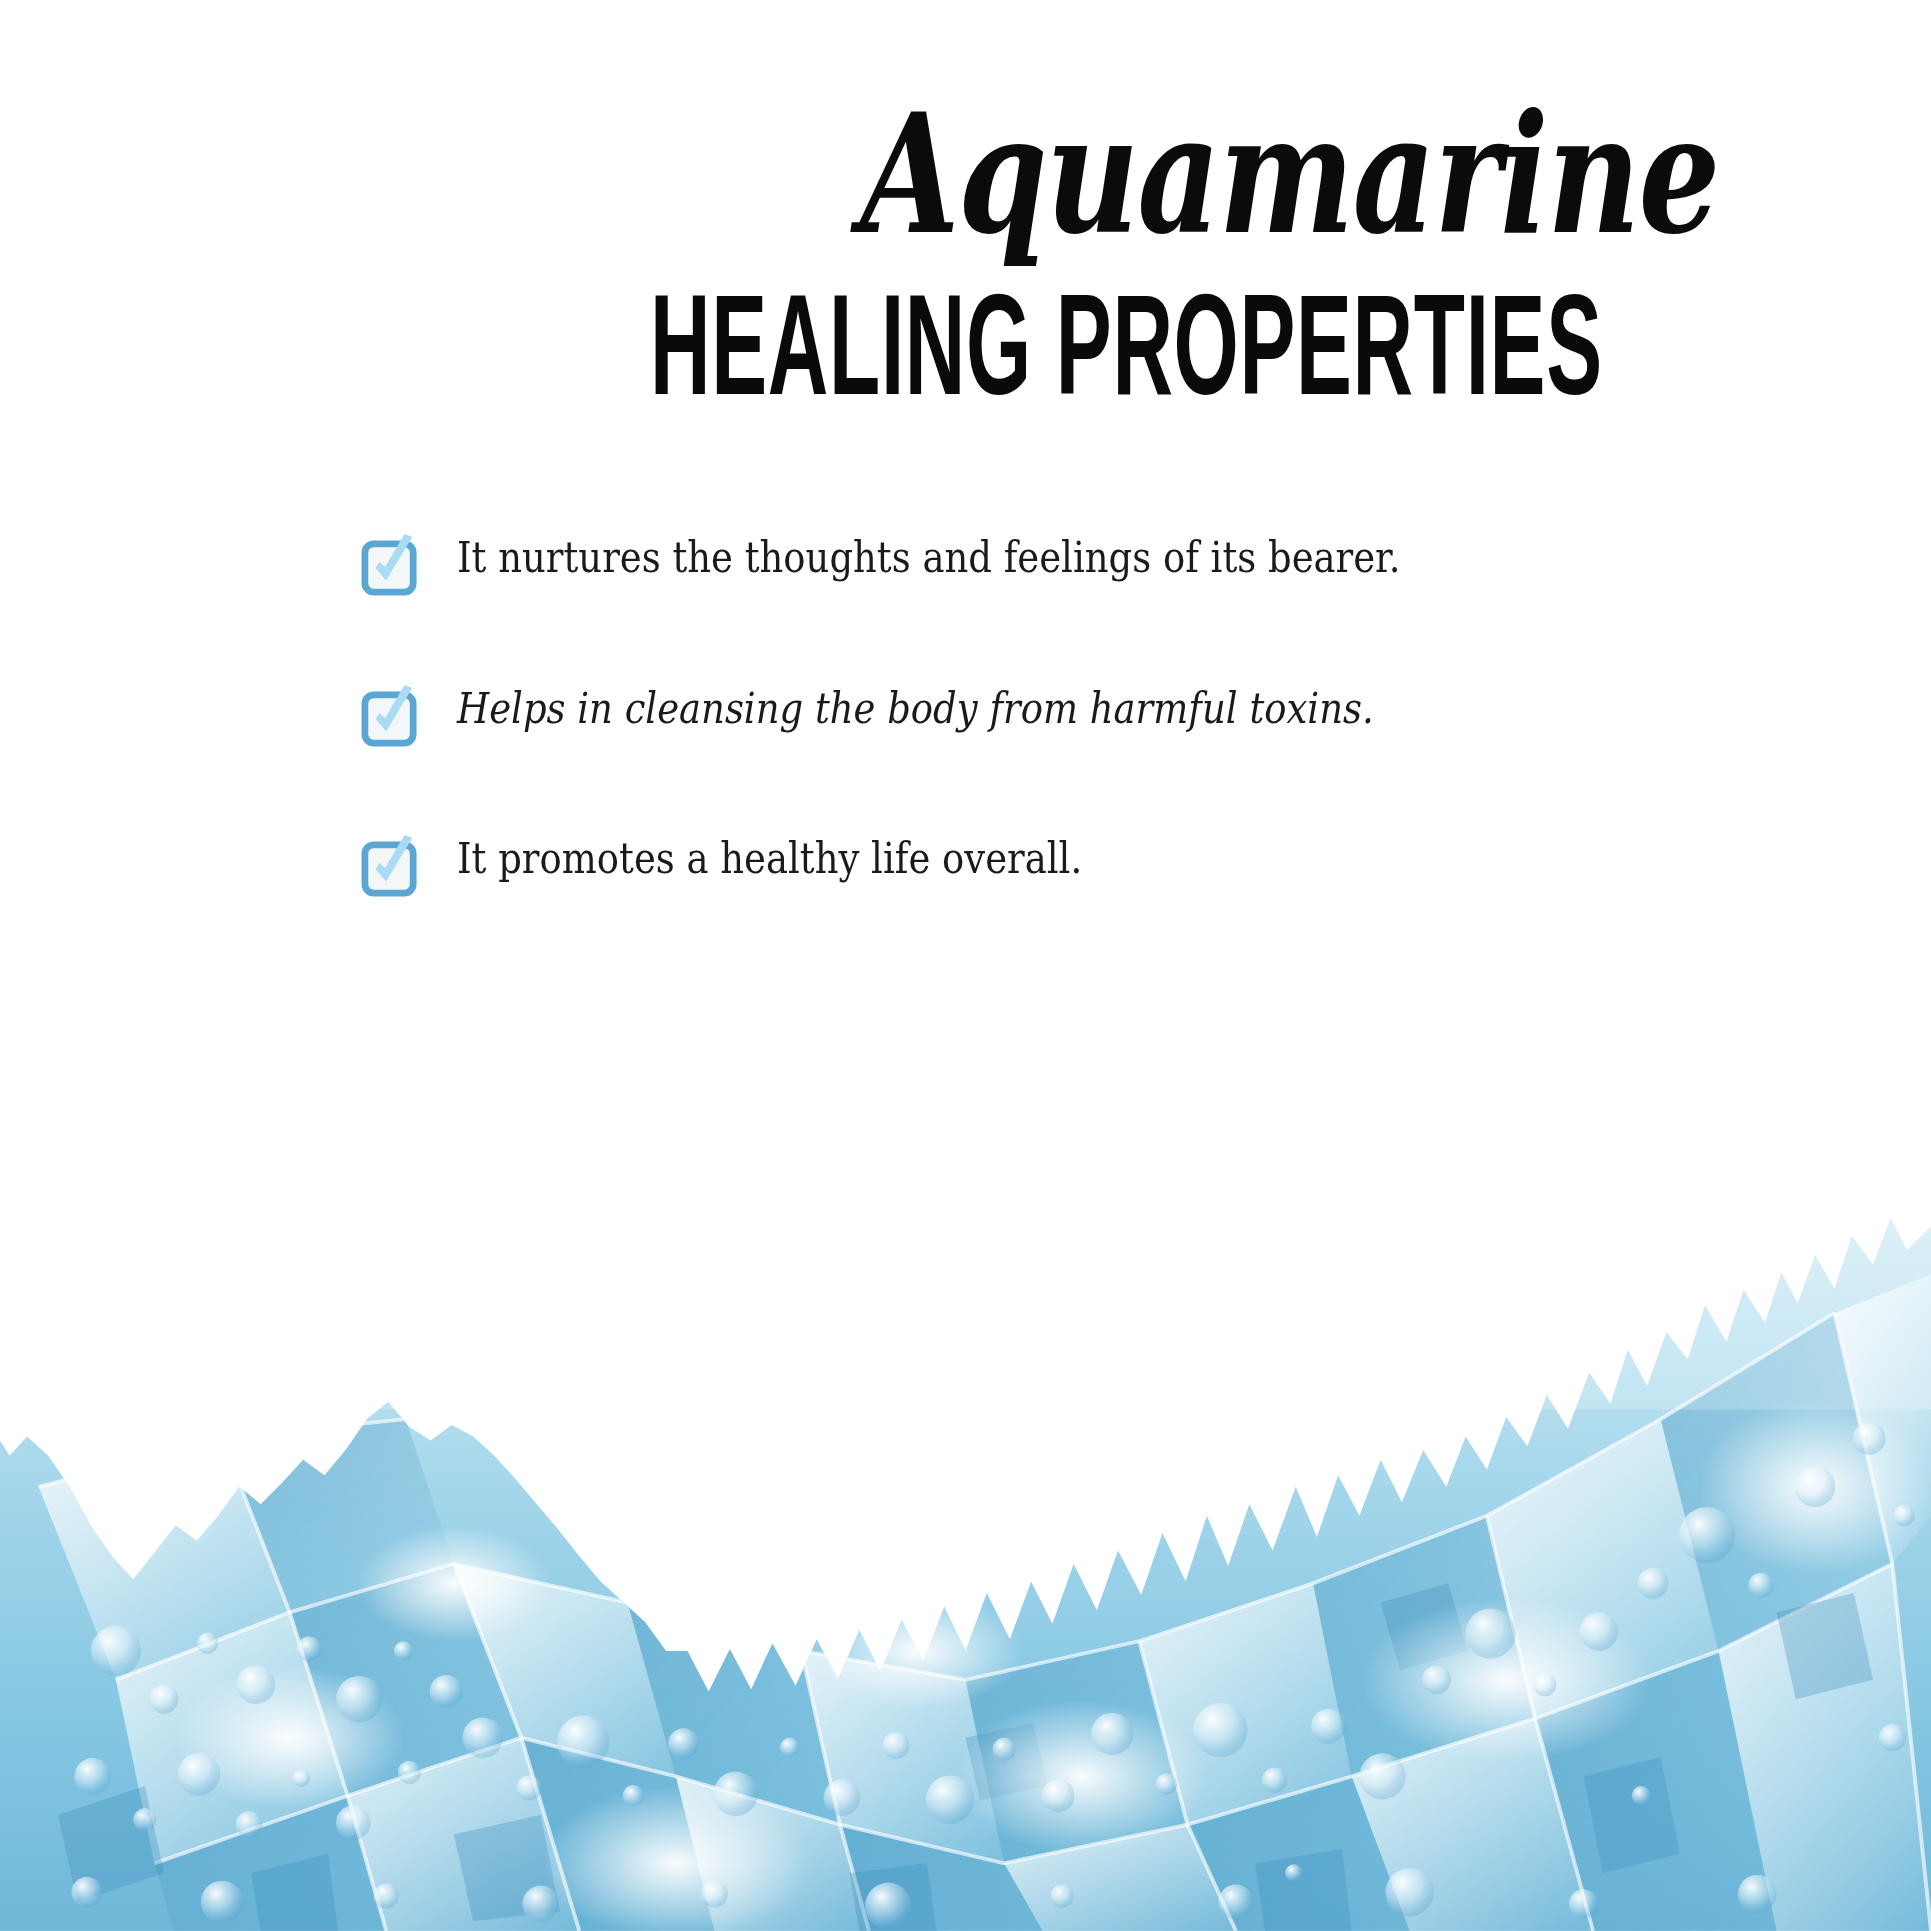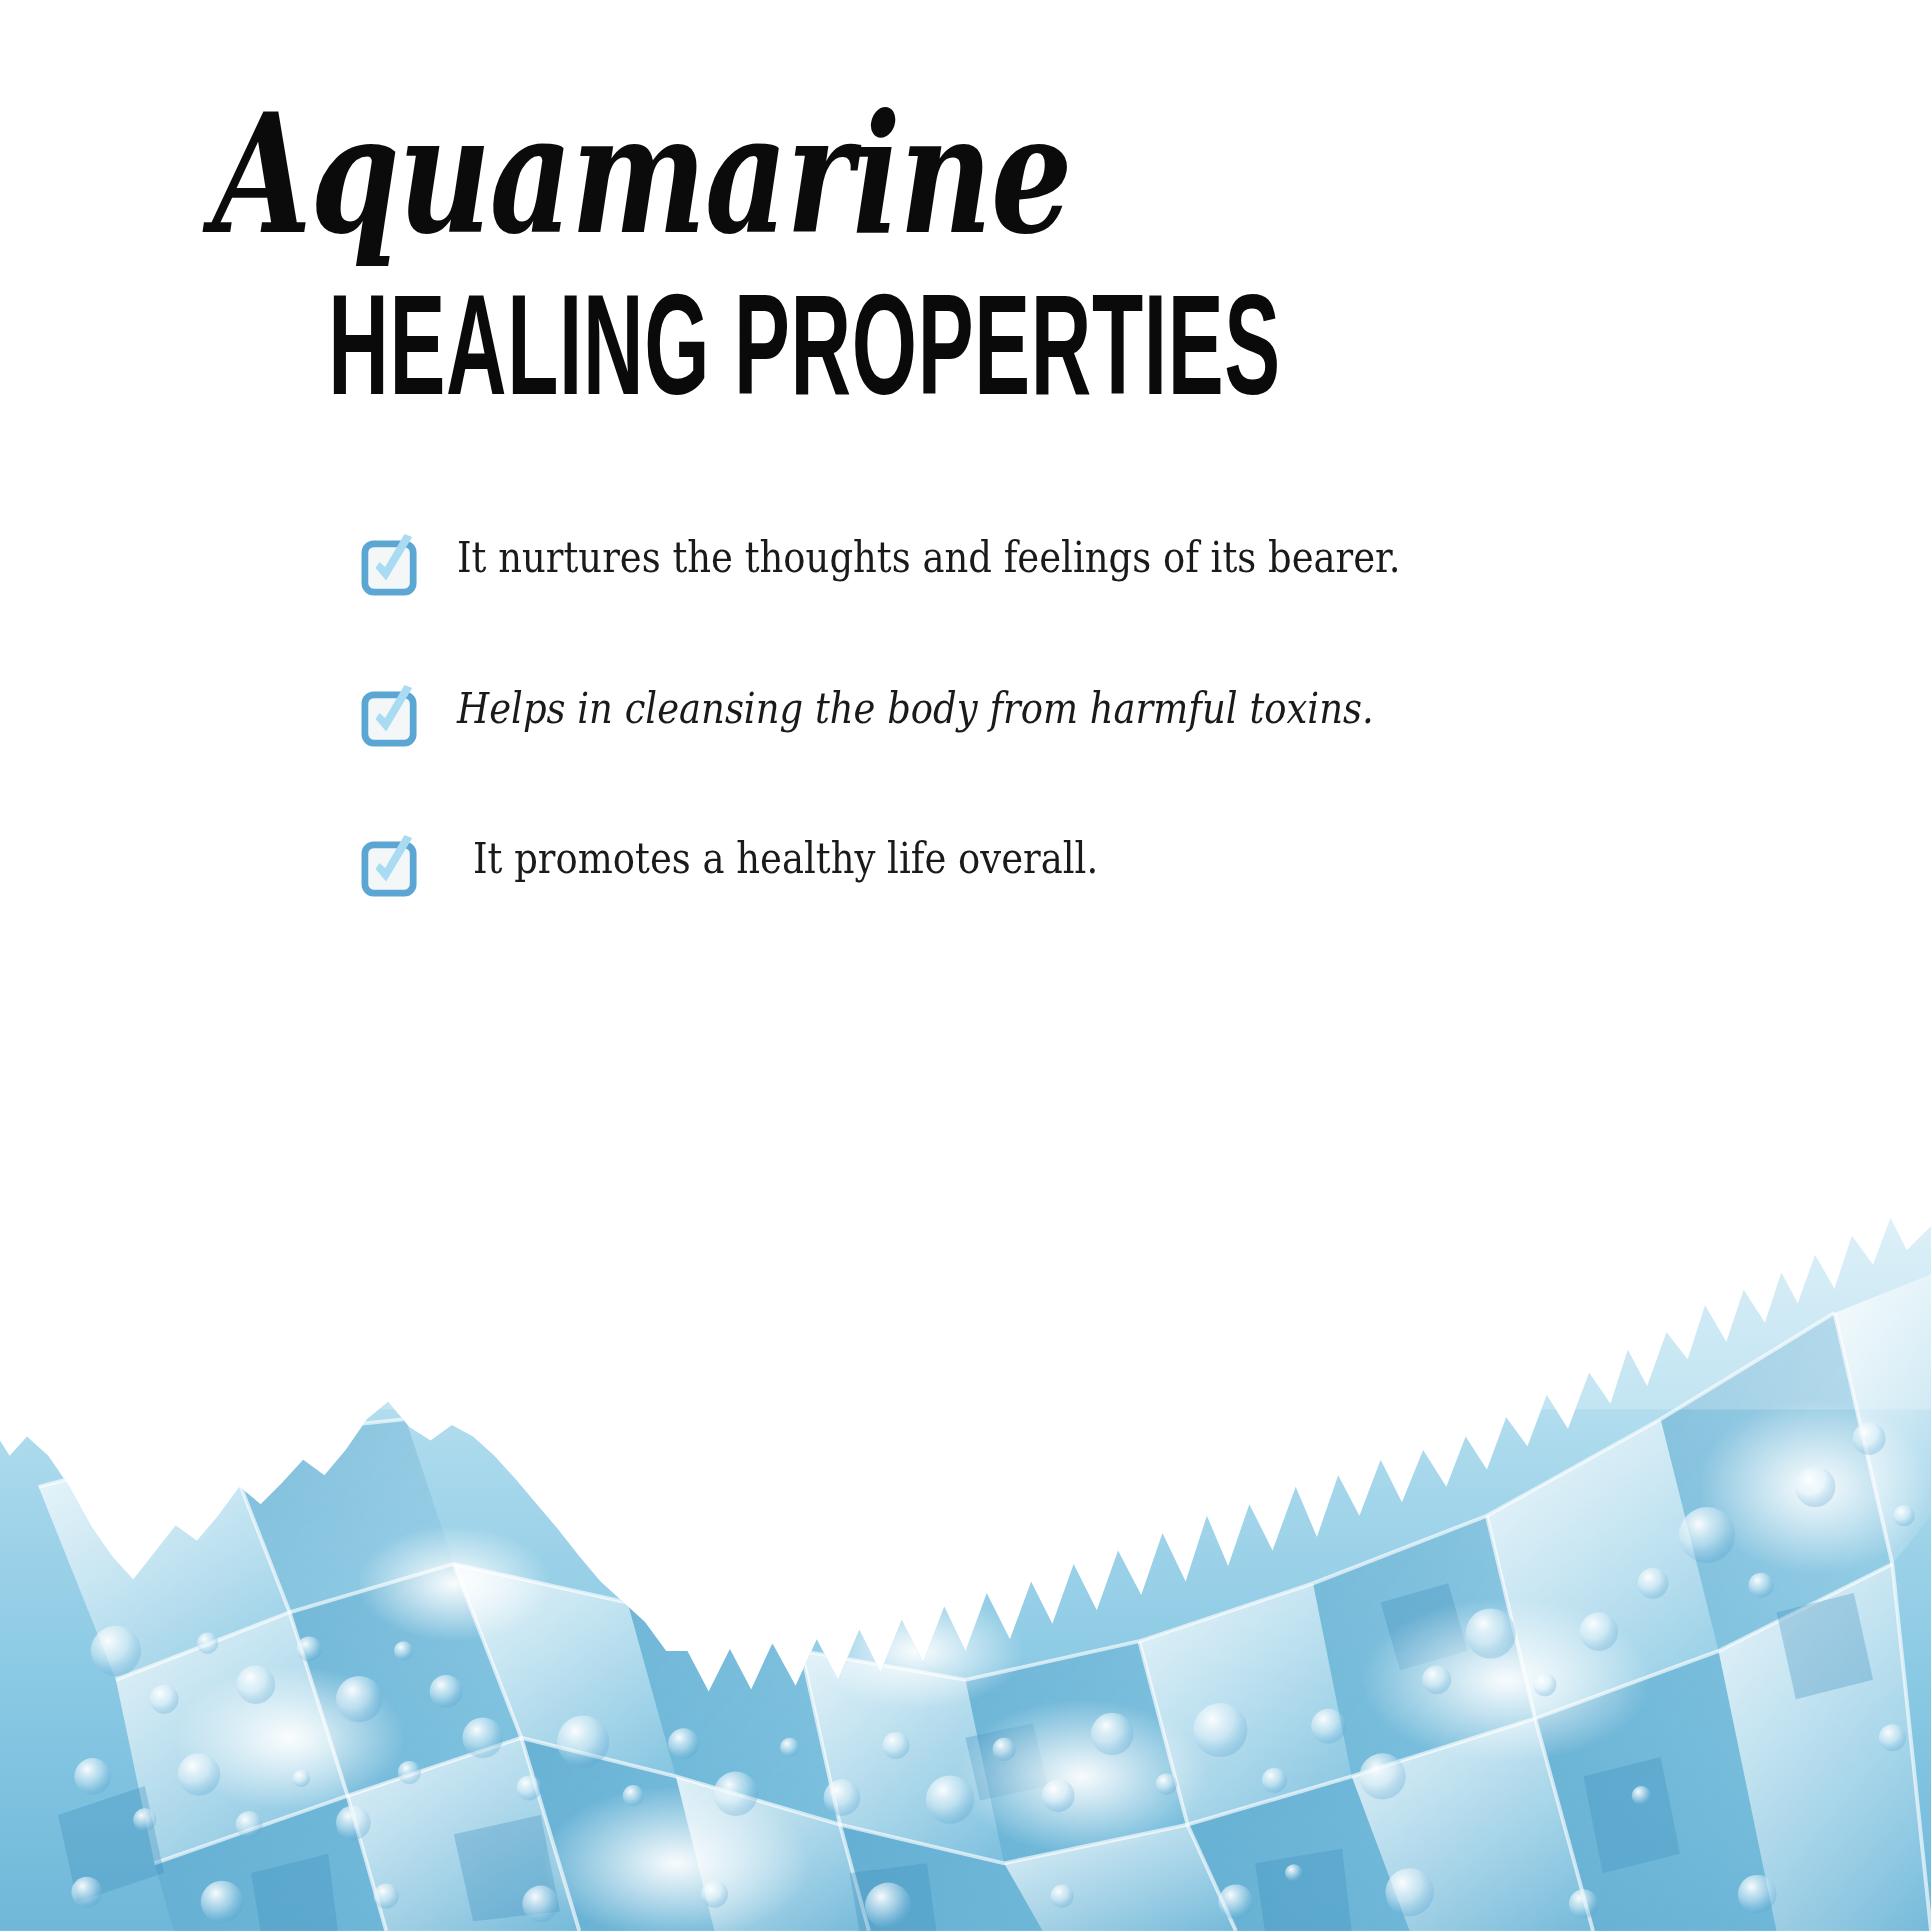--- a/index.html
+++ b/index.html
@@ -17,21 +17,21 @@
     height:1931px;
     background:#ffffff;
     overflow:hidden;
   }
 
   
   .header {
     position:absolute;
     top:0; left:0;
     width:1931px;
-    text-align:left;
+    text-align:right;
     padding-top:93px;
   }
 
   .title-main {
     font-family:"DejaVu Serif", serif;
     font-style:italic;
     font-weight:700;
     font-size:164px;
     line-height:1.0;
     letter-spacing:-1.9px;
@@ -65,21 +65,21 @@
   .check-item {
     position:relative;
     display:flex;
     align-items:flex-start;
   }
 
   .check-item[data-row="0"] { margin-bottom:85px; }
   .check-item[data-row="1"] { margin-bottom:23px; }
   .check-item[data-row="2"] { margin-bottom:83px; }
   .check-item[data-row="3"] { margin-bottom:85px;font-style:italic; }
-  .check-item[data-row="4"] { margin-bottom:0;gap:16px; }
+  .check-item[data-row="4"] { margin-bottom:0; }
 
   .check-icon {
     position:relative;
     flex:0 0 auto;
     width:56px;
     height:60px;
     margin-right:39px;
     margin-top:5.8px;
   }
   .check-icon svg { display:block; width:56px; height:60px; overflow:visible; }

